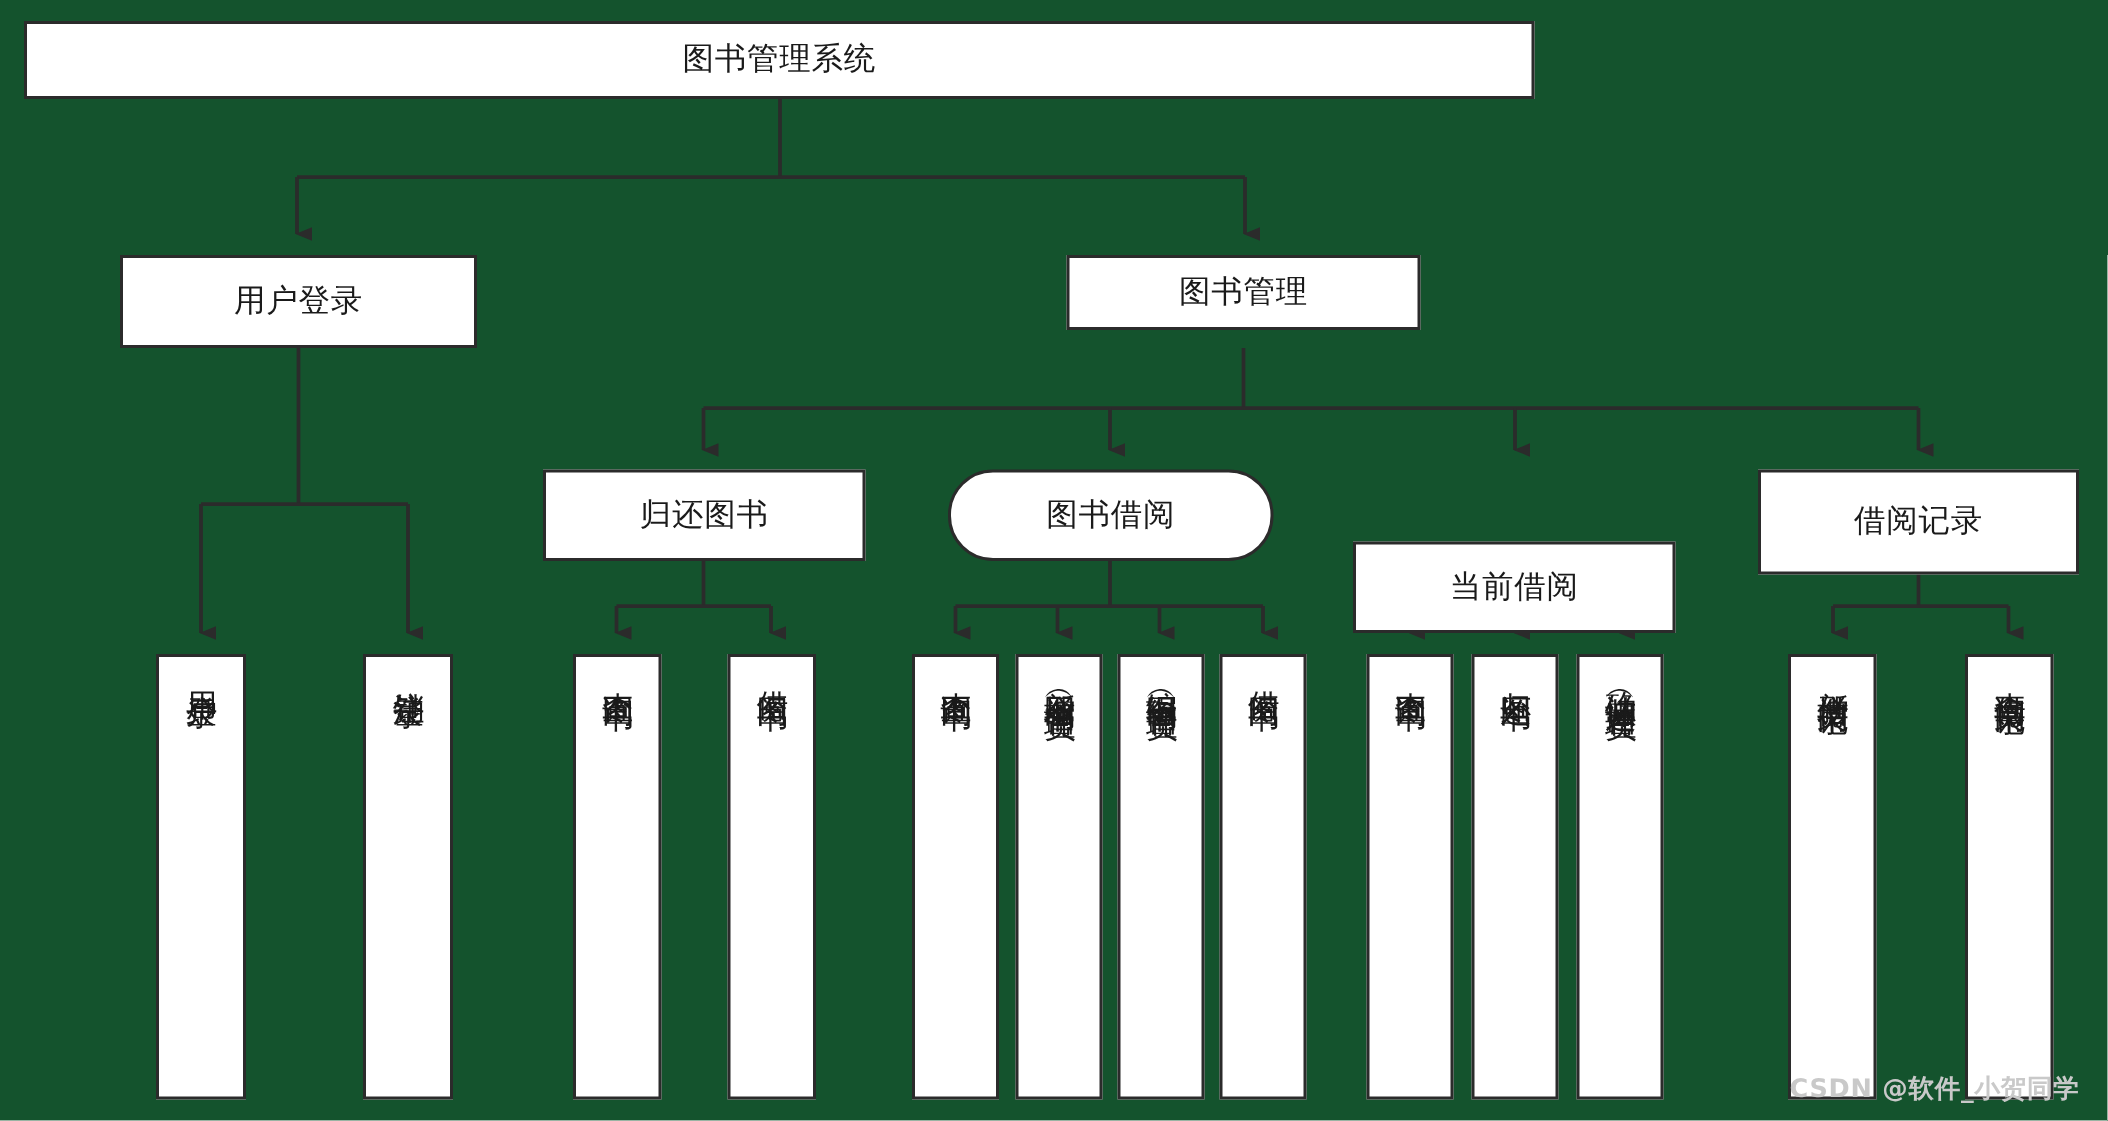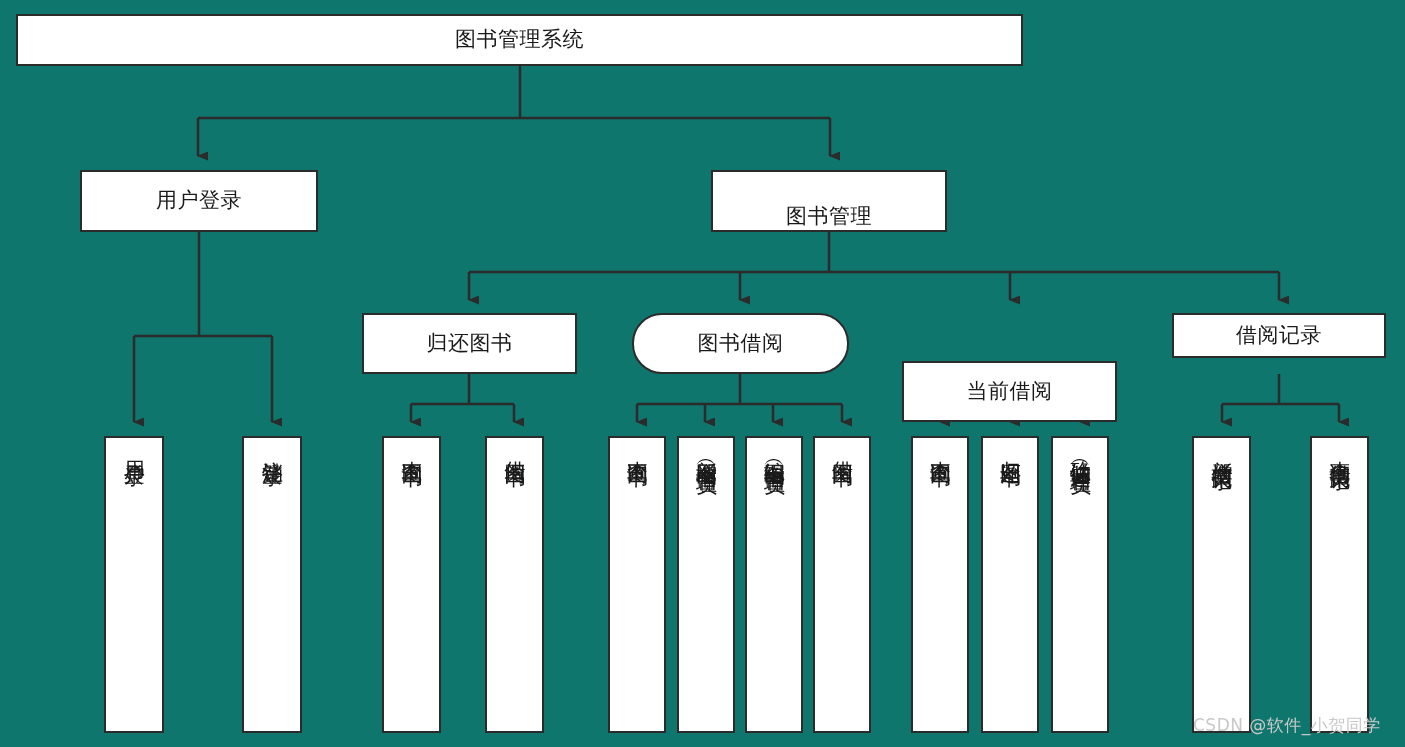--- a/index.html
+++ b/index.html
@@ -8,21 +8,21 @@
     padding: 0;
     background: #ffffff;
   }
   body {
     font-family: "DejaVu Sans", "Liberation Sans", sans-serif;
   }
   #diagram-root {
     position: relative;
     width: 1405px;
     height: 747px;
-    background: #0f766e;
+    background: #14532d;
     overflow: hidden;
   }
   #diagram-svg {
     position: absolute;
     left: 0;
     top: 0;
     width: 1405px;
     height: 747px;
   }
   .node {
@@ -59,20 +59,21 @@
     letter-spacing: 2px;
     line-height: 1.0;
   }
   .watermark {
     position: absolute;
     color: #c9c9c9;
     font-size: 17px;
     letter-spacing: 0.5px;
     white-space: nowrap;
     user-select: none;
+    font-weight: bold;
   }
 </style>
 </head>
 <body>
 
 <div id="diagram-root">
 
   <svg id="diagram-svg" viewBox="0 0 1405 747" xmlns="http://www.w3.org/2000/svg">
     <defs>
       <marker id="arrowhead" markerWidth="9" markerHeight="11" refX="4.5" refY="10" orient="auto" markerUnits="userSpaceOnUse">
@@ -136,37 +137,37 @@
   </svg>
 
   <div class="node horizontal" style="left:16px; top:14px; width:1007px; height:52px;">
     <span class="node-label">图书管理系统</span>
   </div>
 
   <div class="node horizontal" style="left:80px; top:170px; width:238px; height:62px;">
     <span class="node-label">用户登录</span>
   </div>
 
-  <div class="node horizontal" style="left:711px; top:170px; width:236px; height:62px;align-items:flex-end;">
+  <div class="node horizontal" style="left:711px; top:170px; width:236px; height:50px;">
     <span class="node-label">图书管理</span>
   </div>
 
   <div class="node horizontal" style="left:362px; top:313px; width:215px; height:61px;">
     <span class="node-label">归还图书</span>
   </div>
 
   <div class="node horizontal" style="left:632px; top:313px; width:217px; height:61px;border-radius:30px;">
     <span class="node-label">图书借阅</span>
   </div>
 
   <div class="node horizontal" style="left:902px; top:313px; width:215px; height:61px;margin-top:48px;">
     <span class="node-label">当前借阅</span>
   </div>
 
-  <div class="node horizontal" style="left:1172px; top:313px; width:214px; height:45px;">
+  <div class="node horizontal" style="left:1172px; top:313px; width:214px; height:70px;">
     <span class="node-label">借阅记录</span>
   </div>
 
   <div class="node vertical" style="left:104px; top:436px; width:60px; height:297px;">
     <span class="node-label">用户登录</span>
   </div>
 
   <div class="node vertical" style="left:242px; top:436px; width:60px; height:297px;">
     <span class="node-label">注销登录</span>
   </div>

